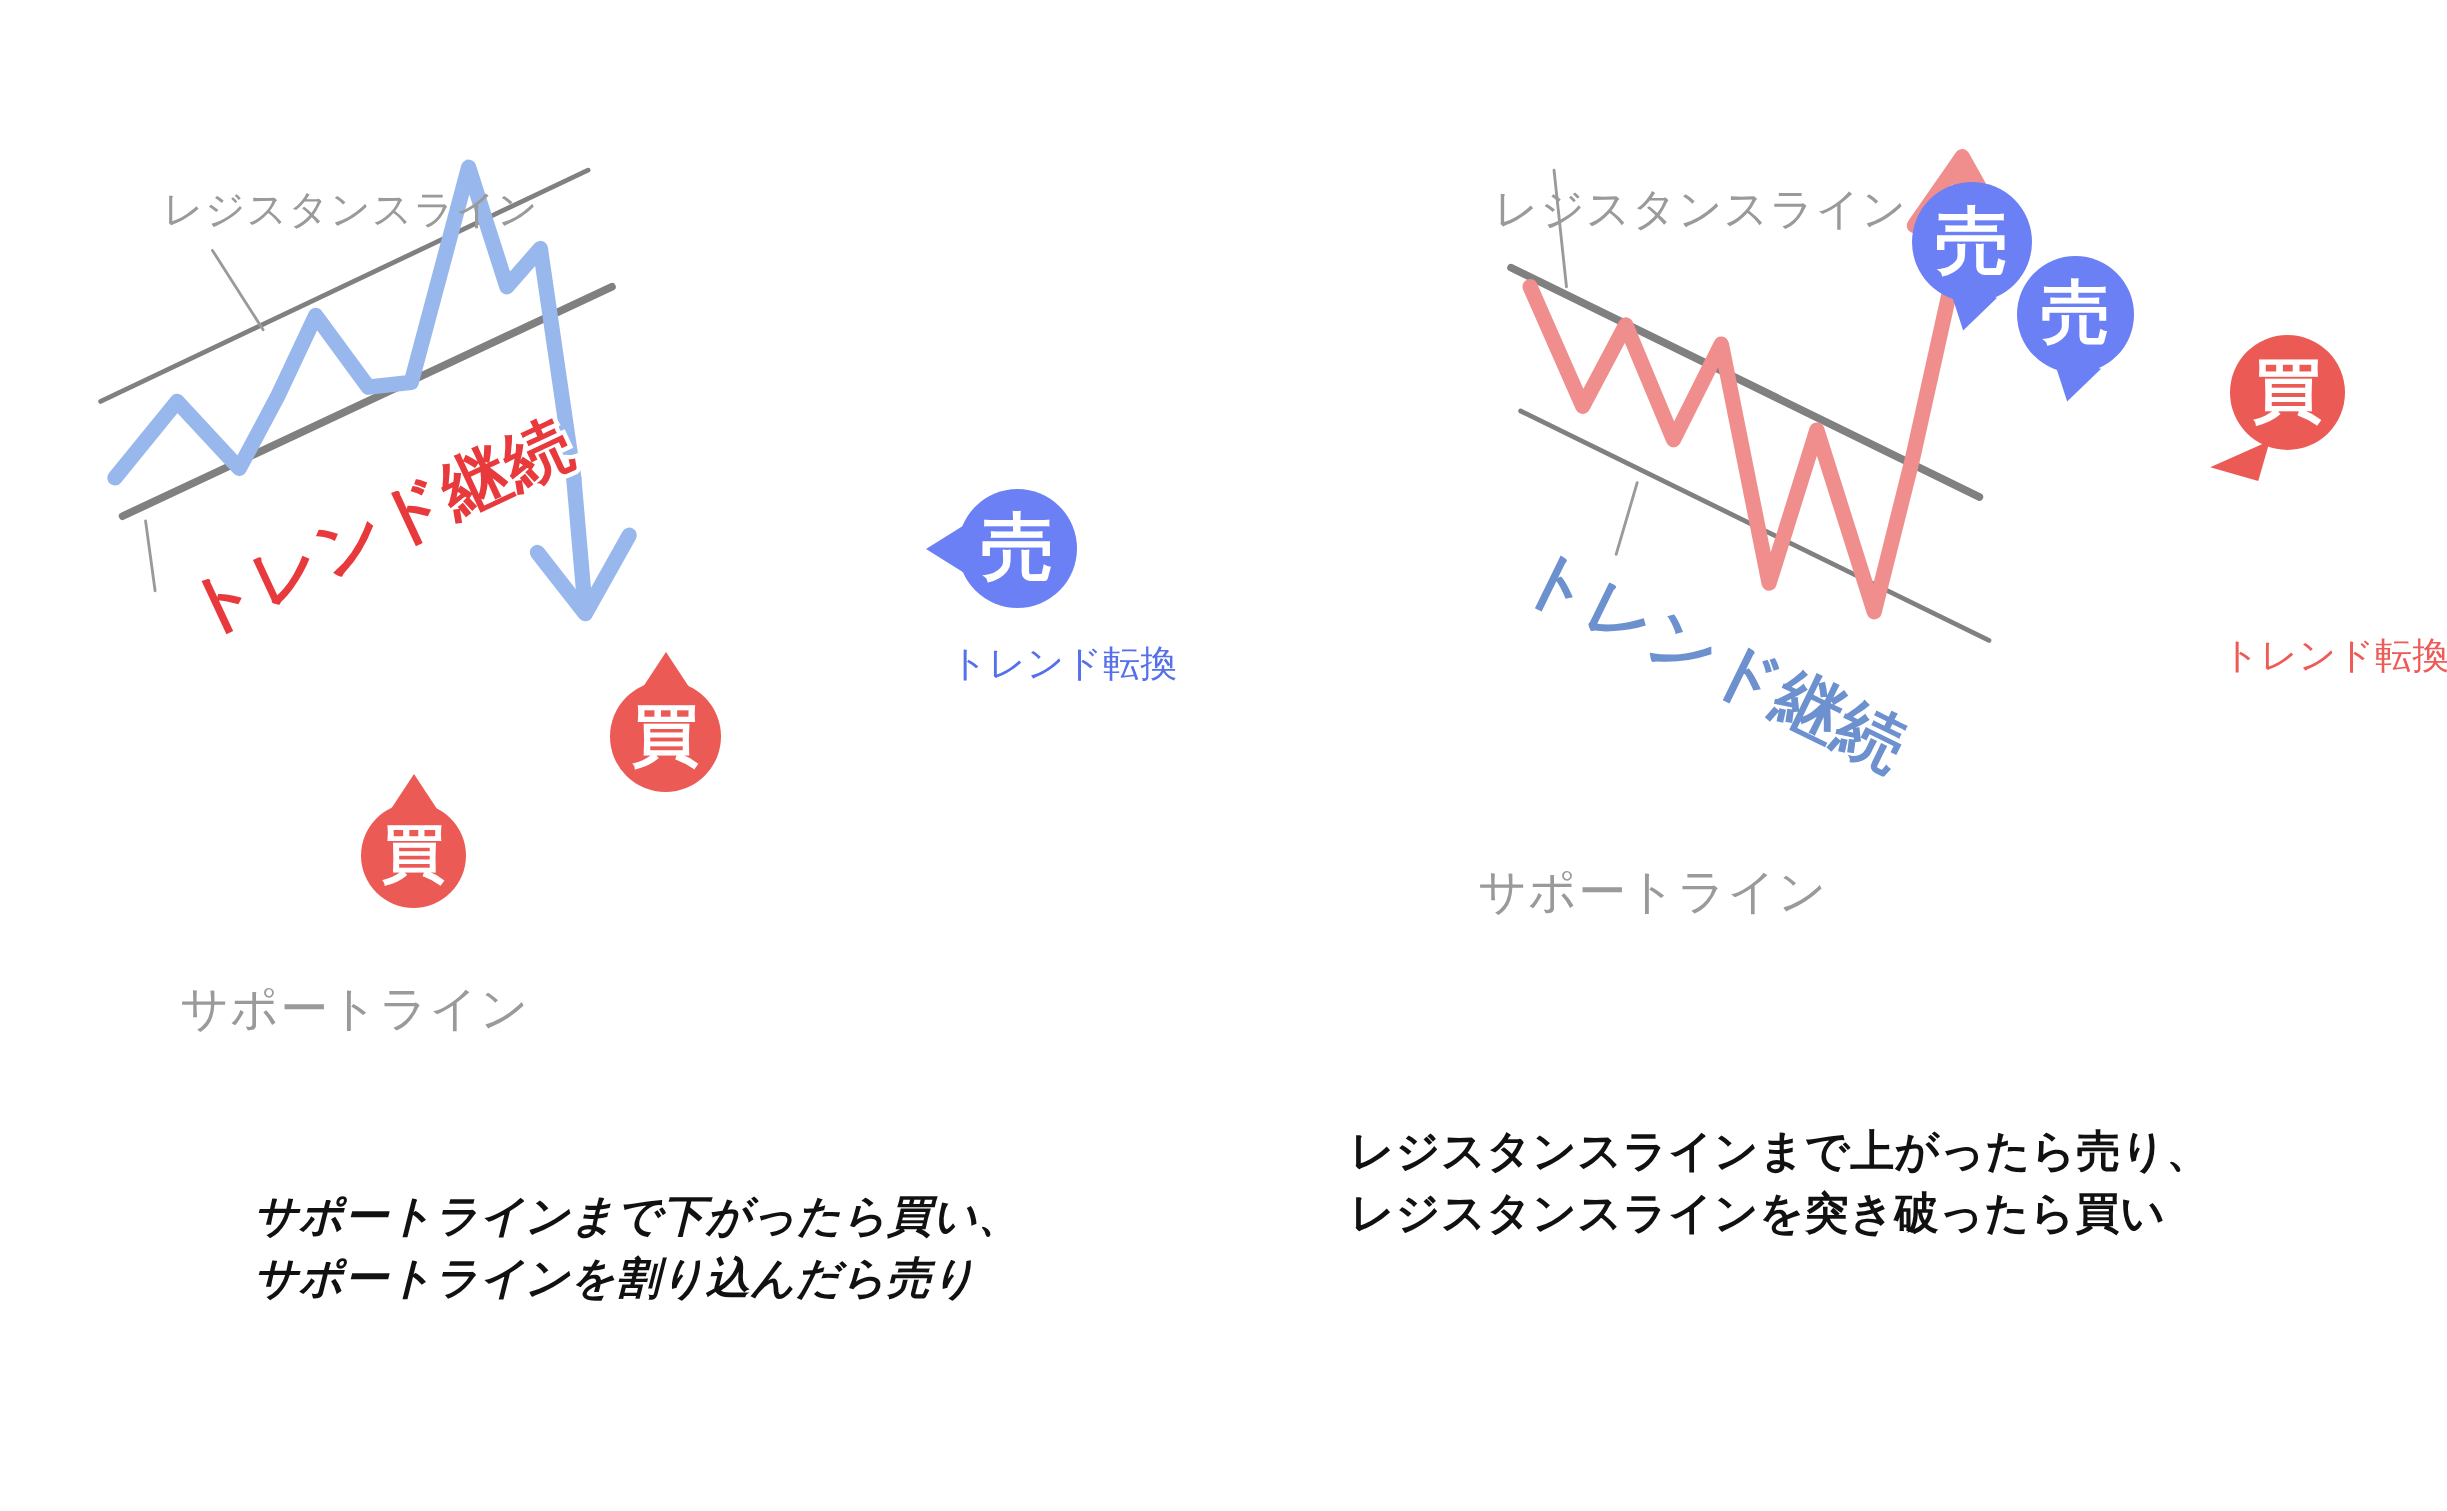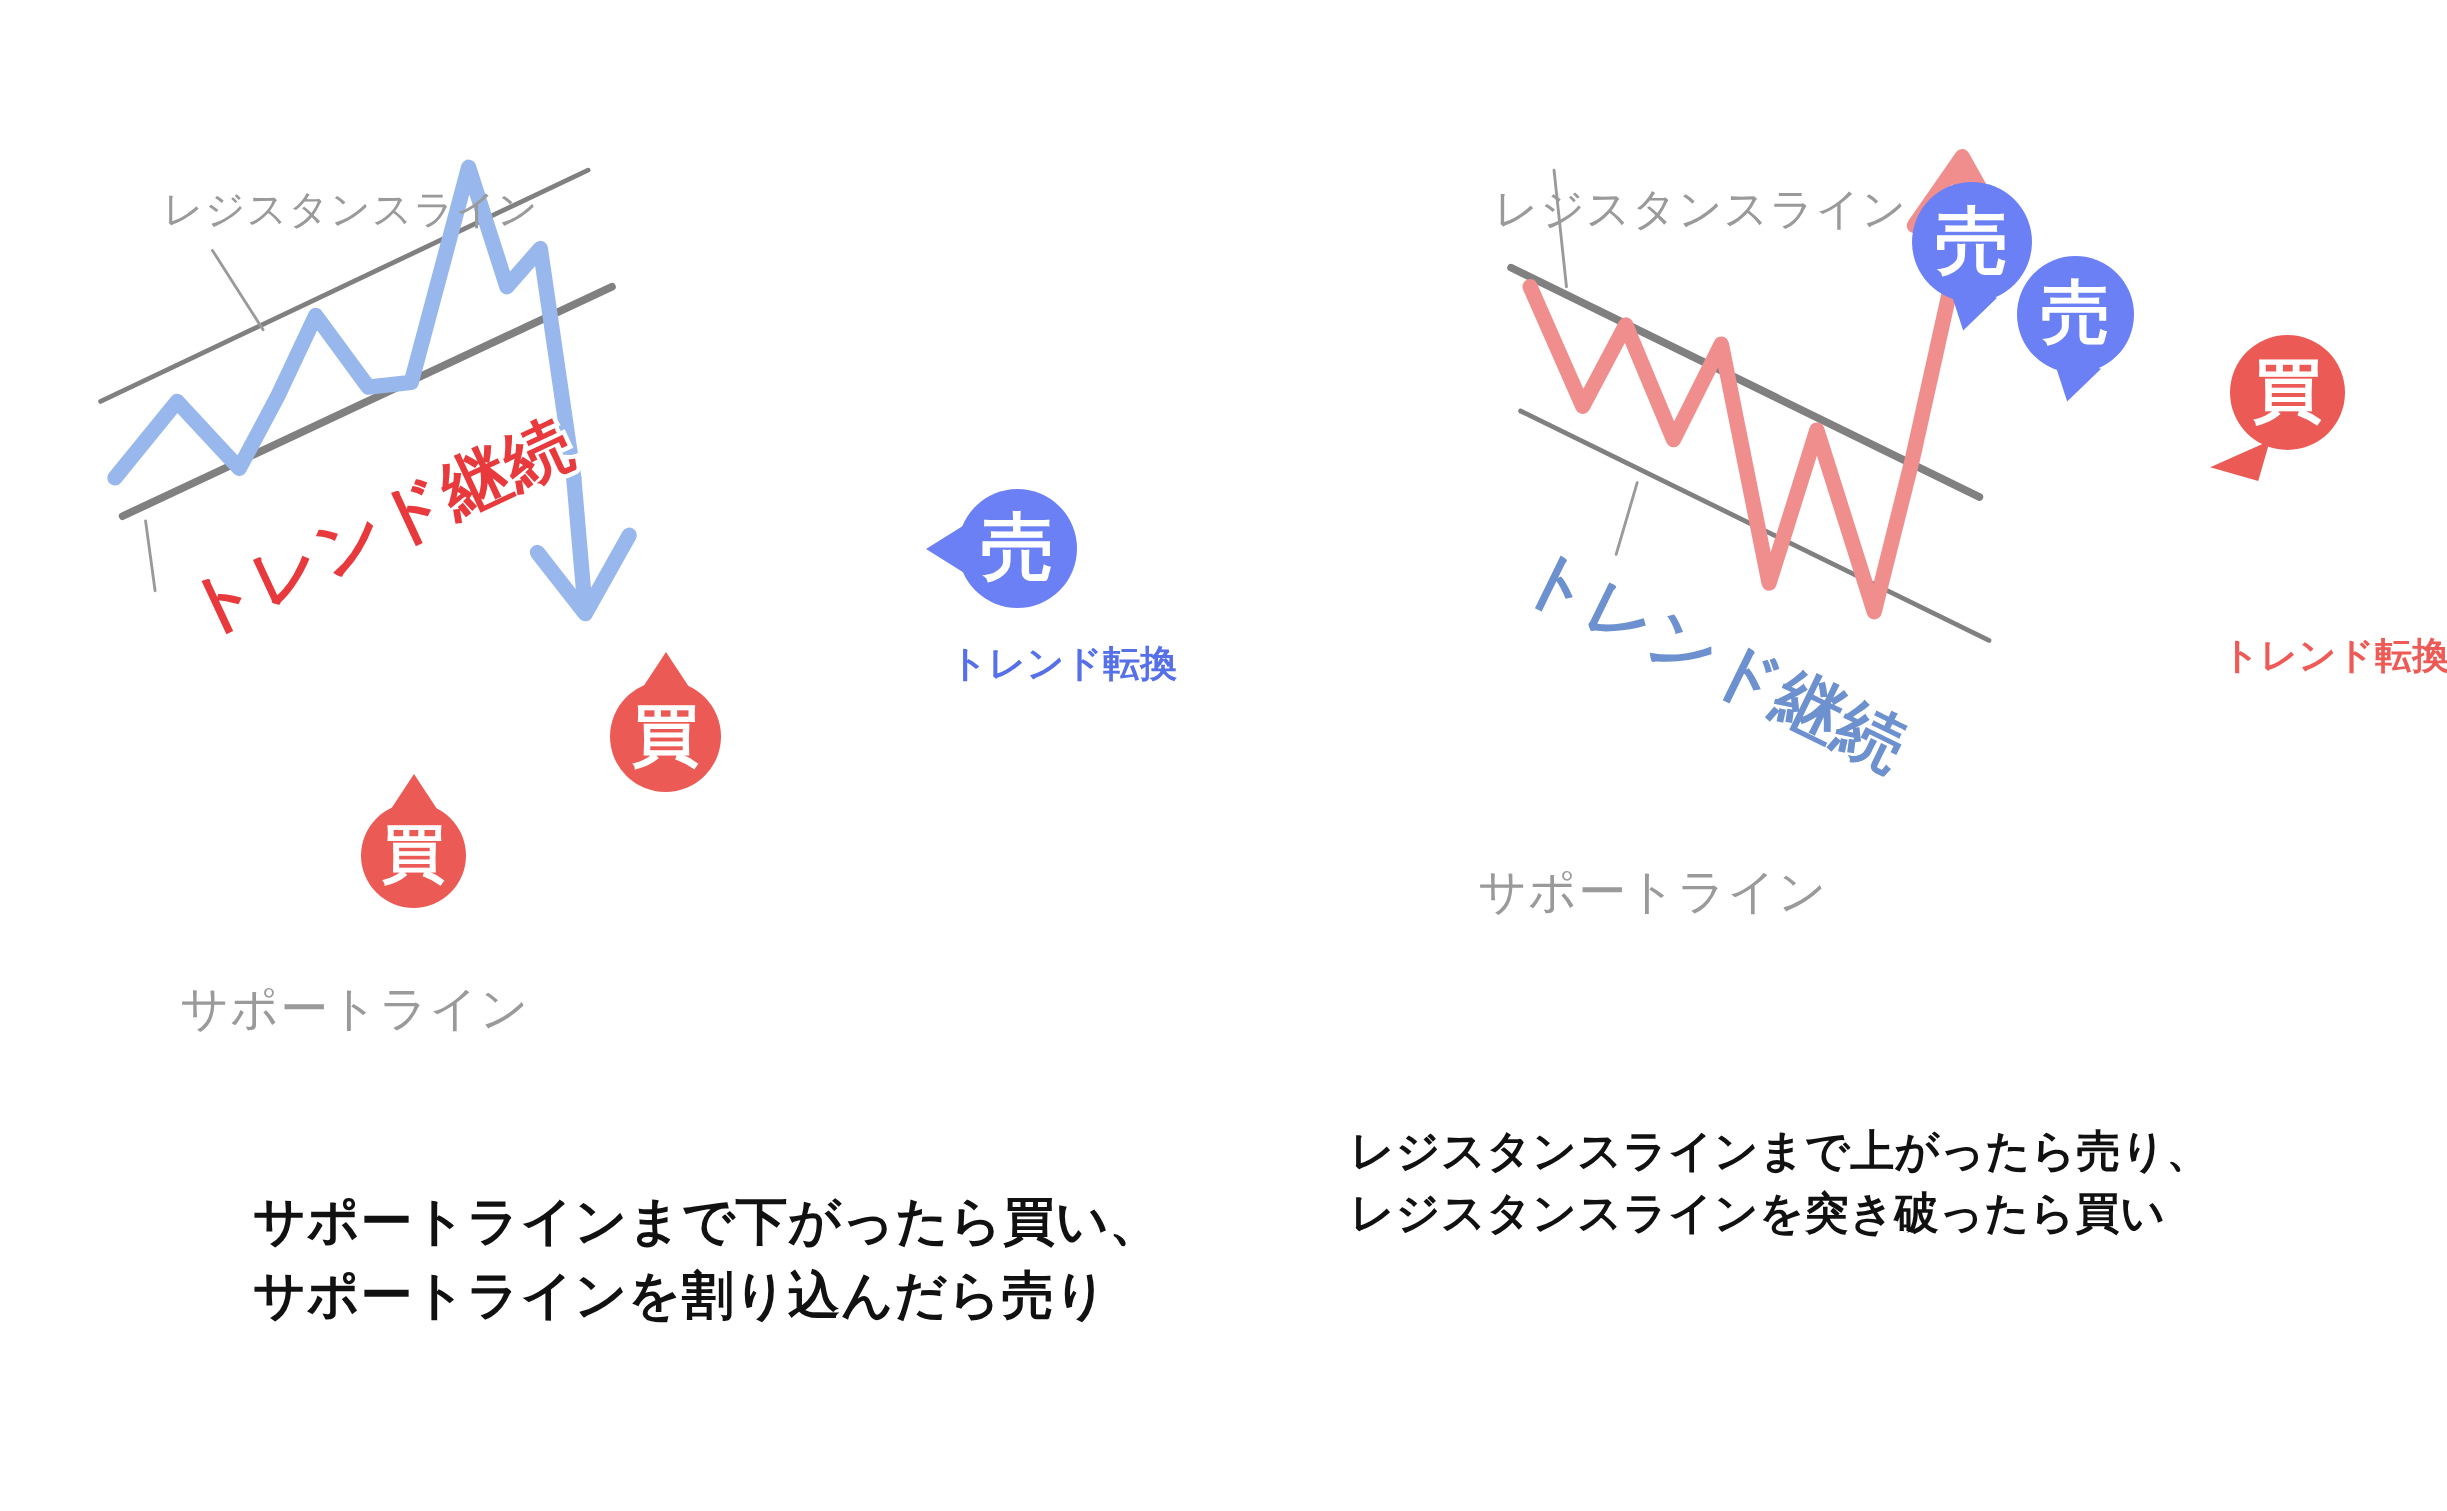--- a/index.html
+++ b/index.html
@@ -107,21 +107,21 @@
     border-right: 25px solid transparent;
   }
   .buy  .tail-up        { border-bottom: 38px solid #ec5a56; }
   .buy  .tail-downleft  { border-right-color: #ec5a56; }
   .sell .tail-left      { border-right: 40px solid #6b80f5; }
   .sell .tail-down-r    { border-top: 40px solid #6b80f5; }
 
   
   .reversal {
     position: absolute;
-    font-weight: 700;
+    font-weight: 400;
     white-space: nowrap;
     letter-spacing: 0.01em;
   }
   .reversal.blue { color: #5570e8; }
   .reversal.red  { color: #ee5a56; }
 
   
   .caption {
     position: absolute;
     color: #111111;
@@ -171,21 +171,21 @@
       <span class="glyph">買</span>
     </div>
 
     <div class="bubble sell" style="left:958px; top:489px; width:119px; height:119px; font-size:73px;">
       <span class="tail tail-left"></span>
       <span class="glyph">売</span>
     </div>
 
     <div class="reversal blue" style="left:950px; top:639px; font-size:37px;">トレンド転換</div>
 
-    <div class="caption" style="left:253px; top:1185px; font-size:52px;">サポートラインまで下がったら買い、
+    <div class="caption" style="left:253px; top:1185px; font-size:44px;font-style:italic;">サポートラインまで下がったら買い、
 サポートラインを割り込んだら売り</div>
   </div>
 
   <div class="panel" id="panel-right">
 
     <svg class="chart-svg" viewBox="0 0 1280 1200">
 
       <line x1="300" y1="280" x2="790" y2="520" stroke="#808080" stroke-width="8" stroke-linecap="round"></line>
 
       <line x1="310" y1="430" x2="800" y2="670" stroke="#808080" stroke-width="5" stroke-linecap="round"></line>

